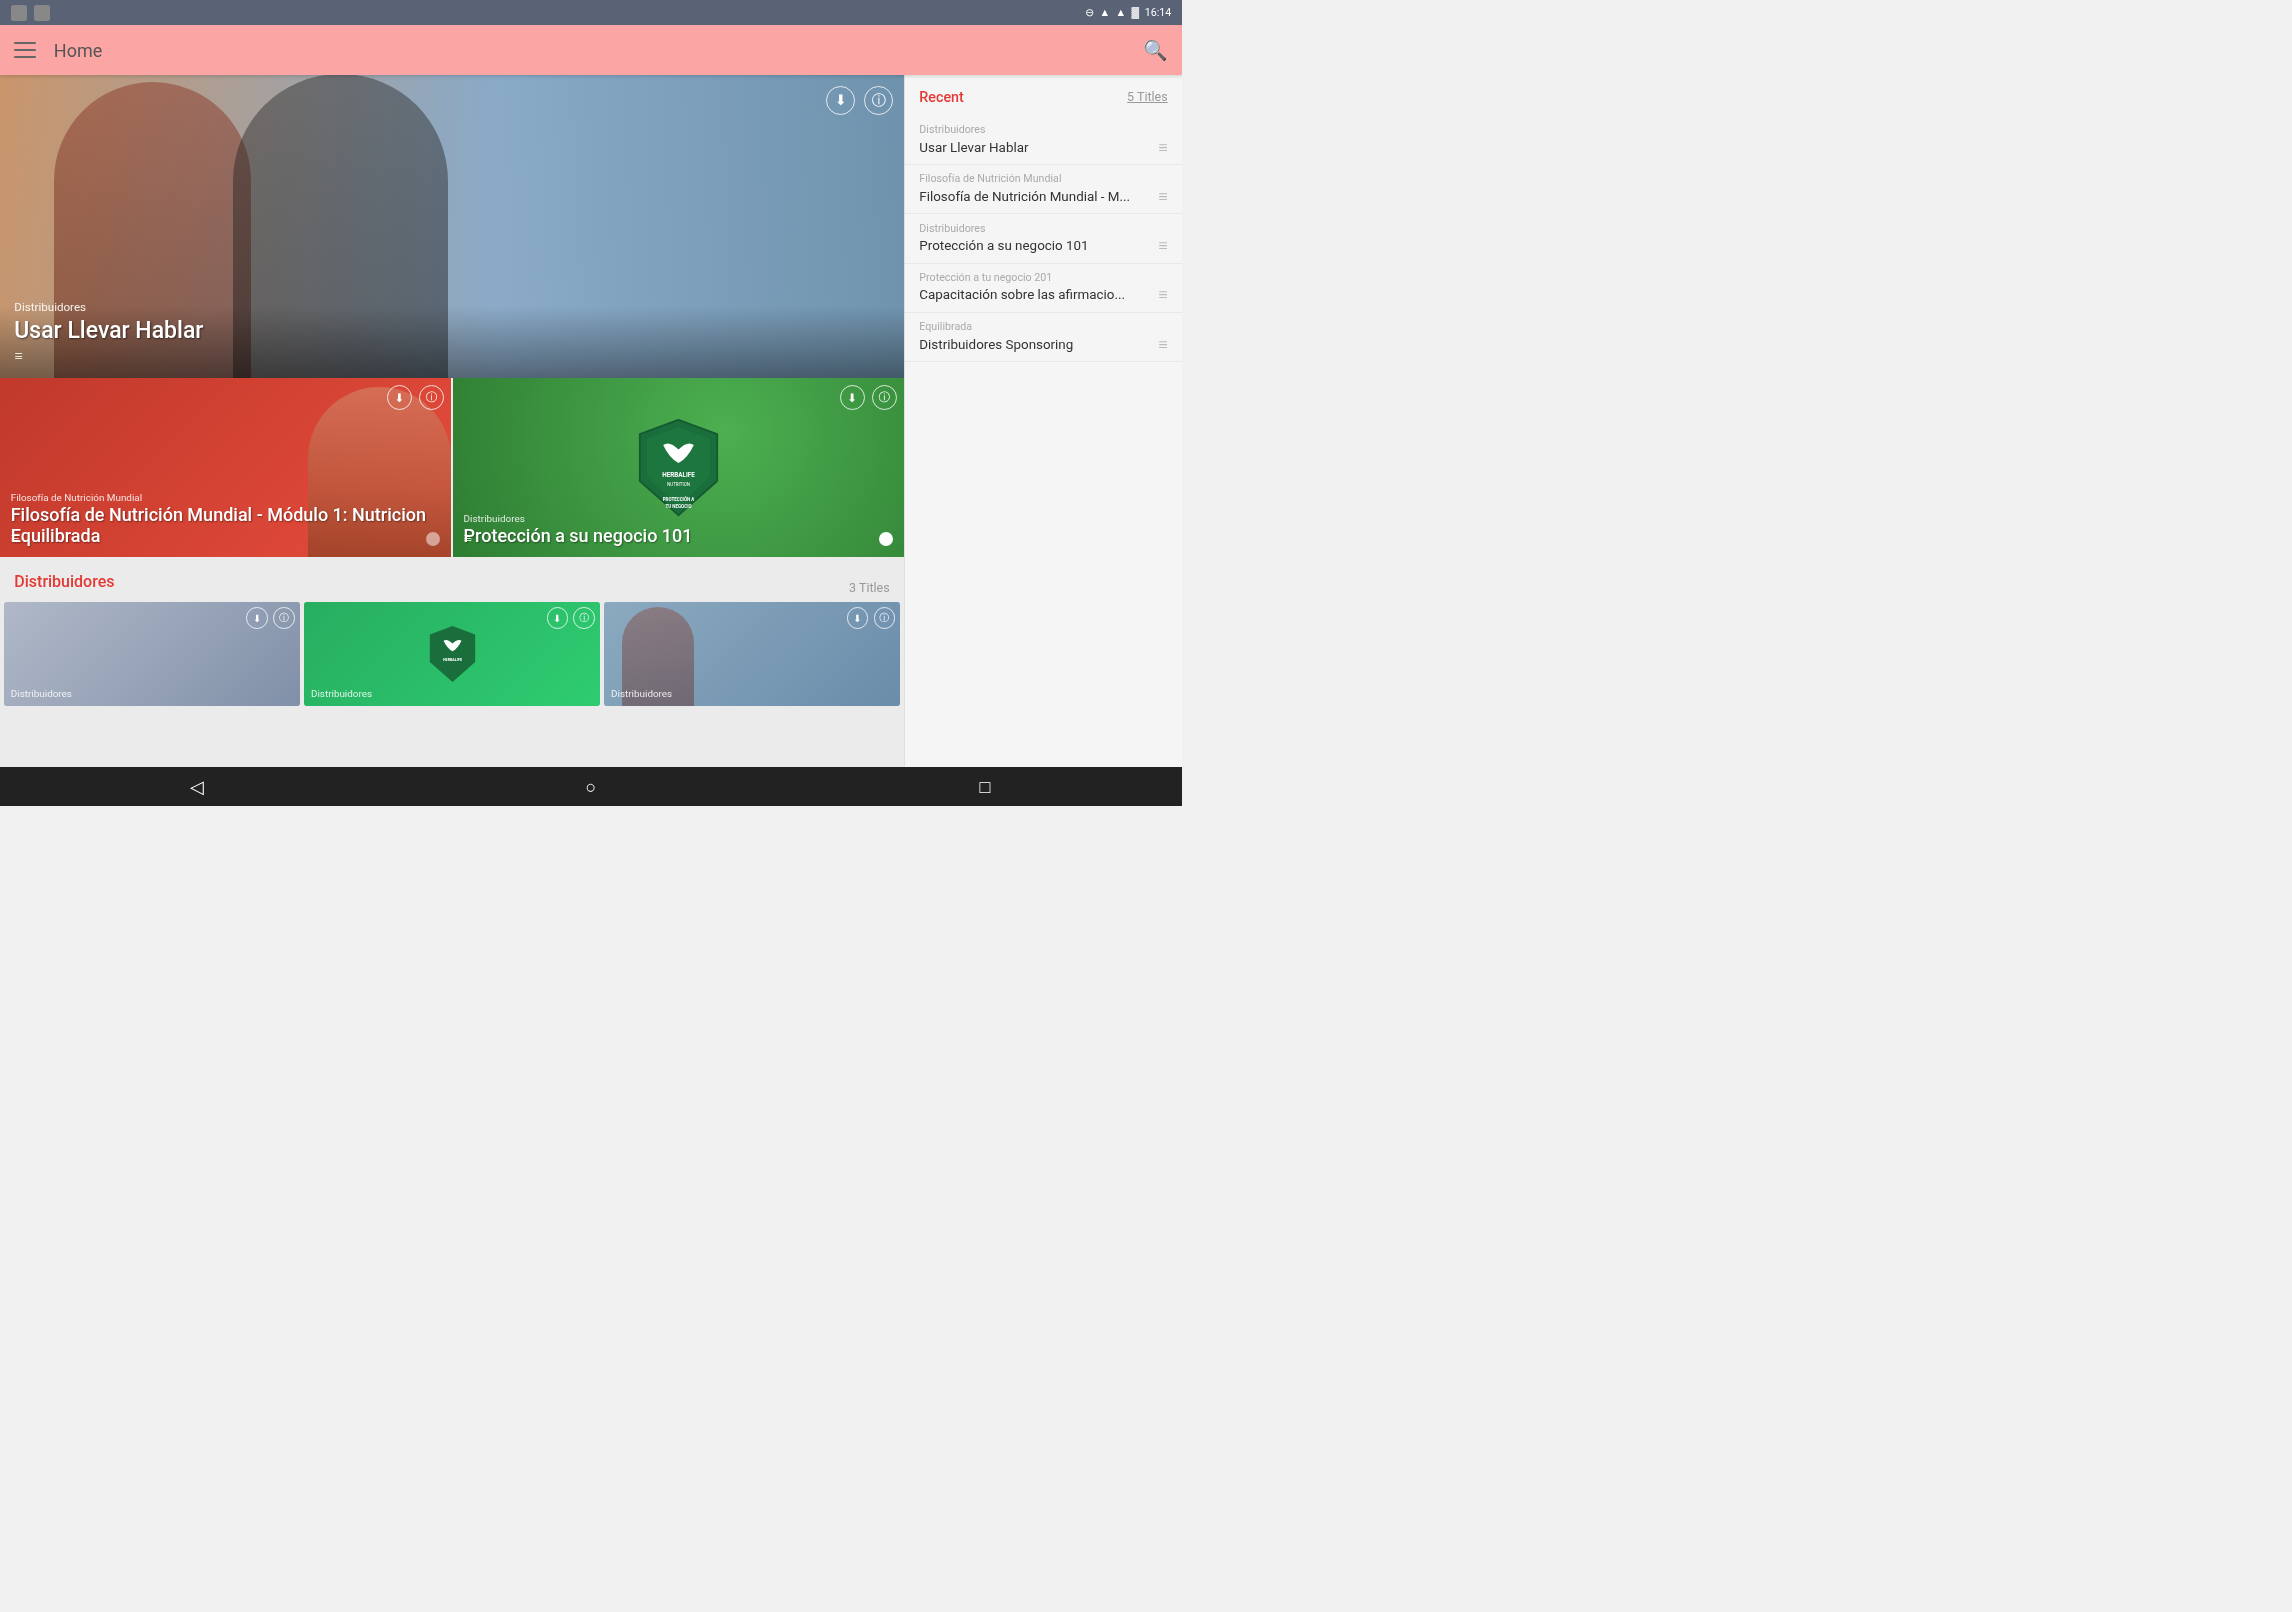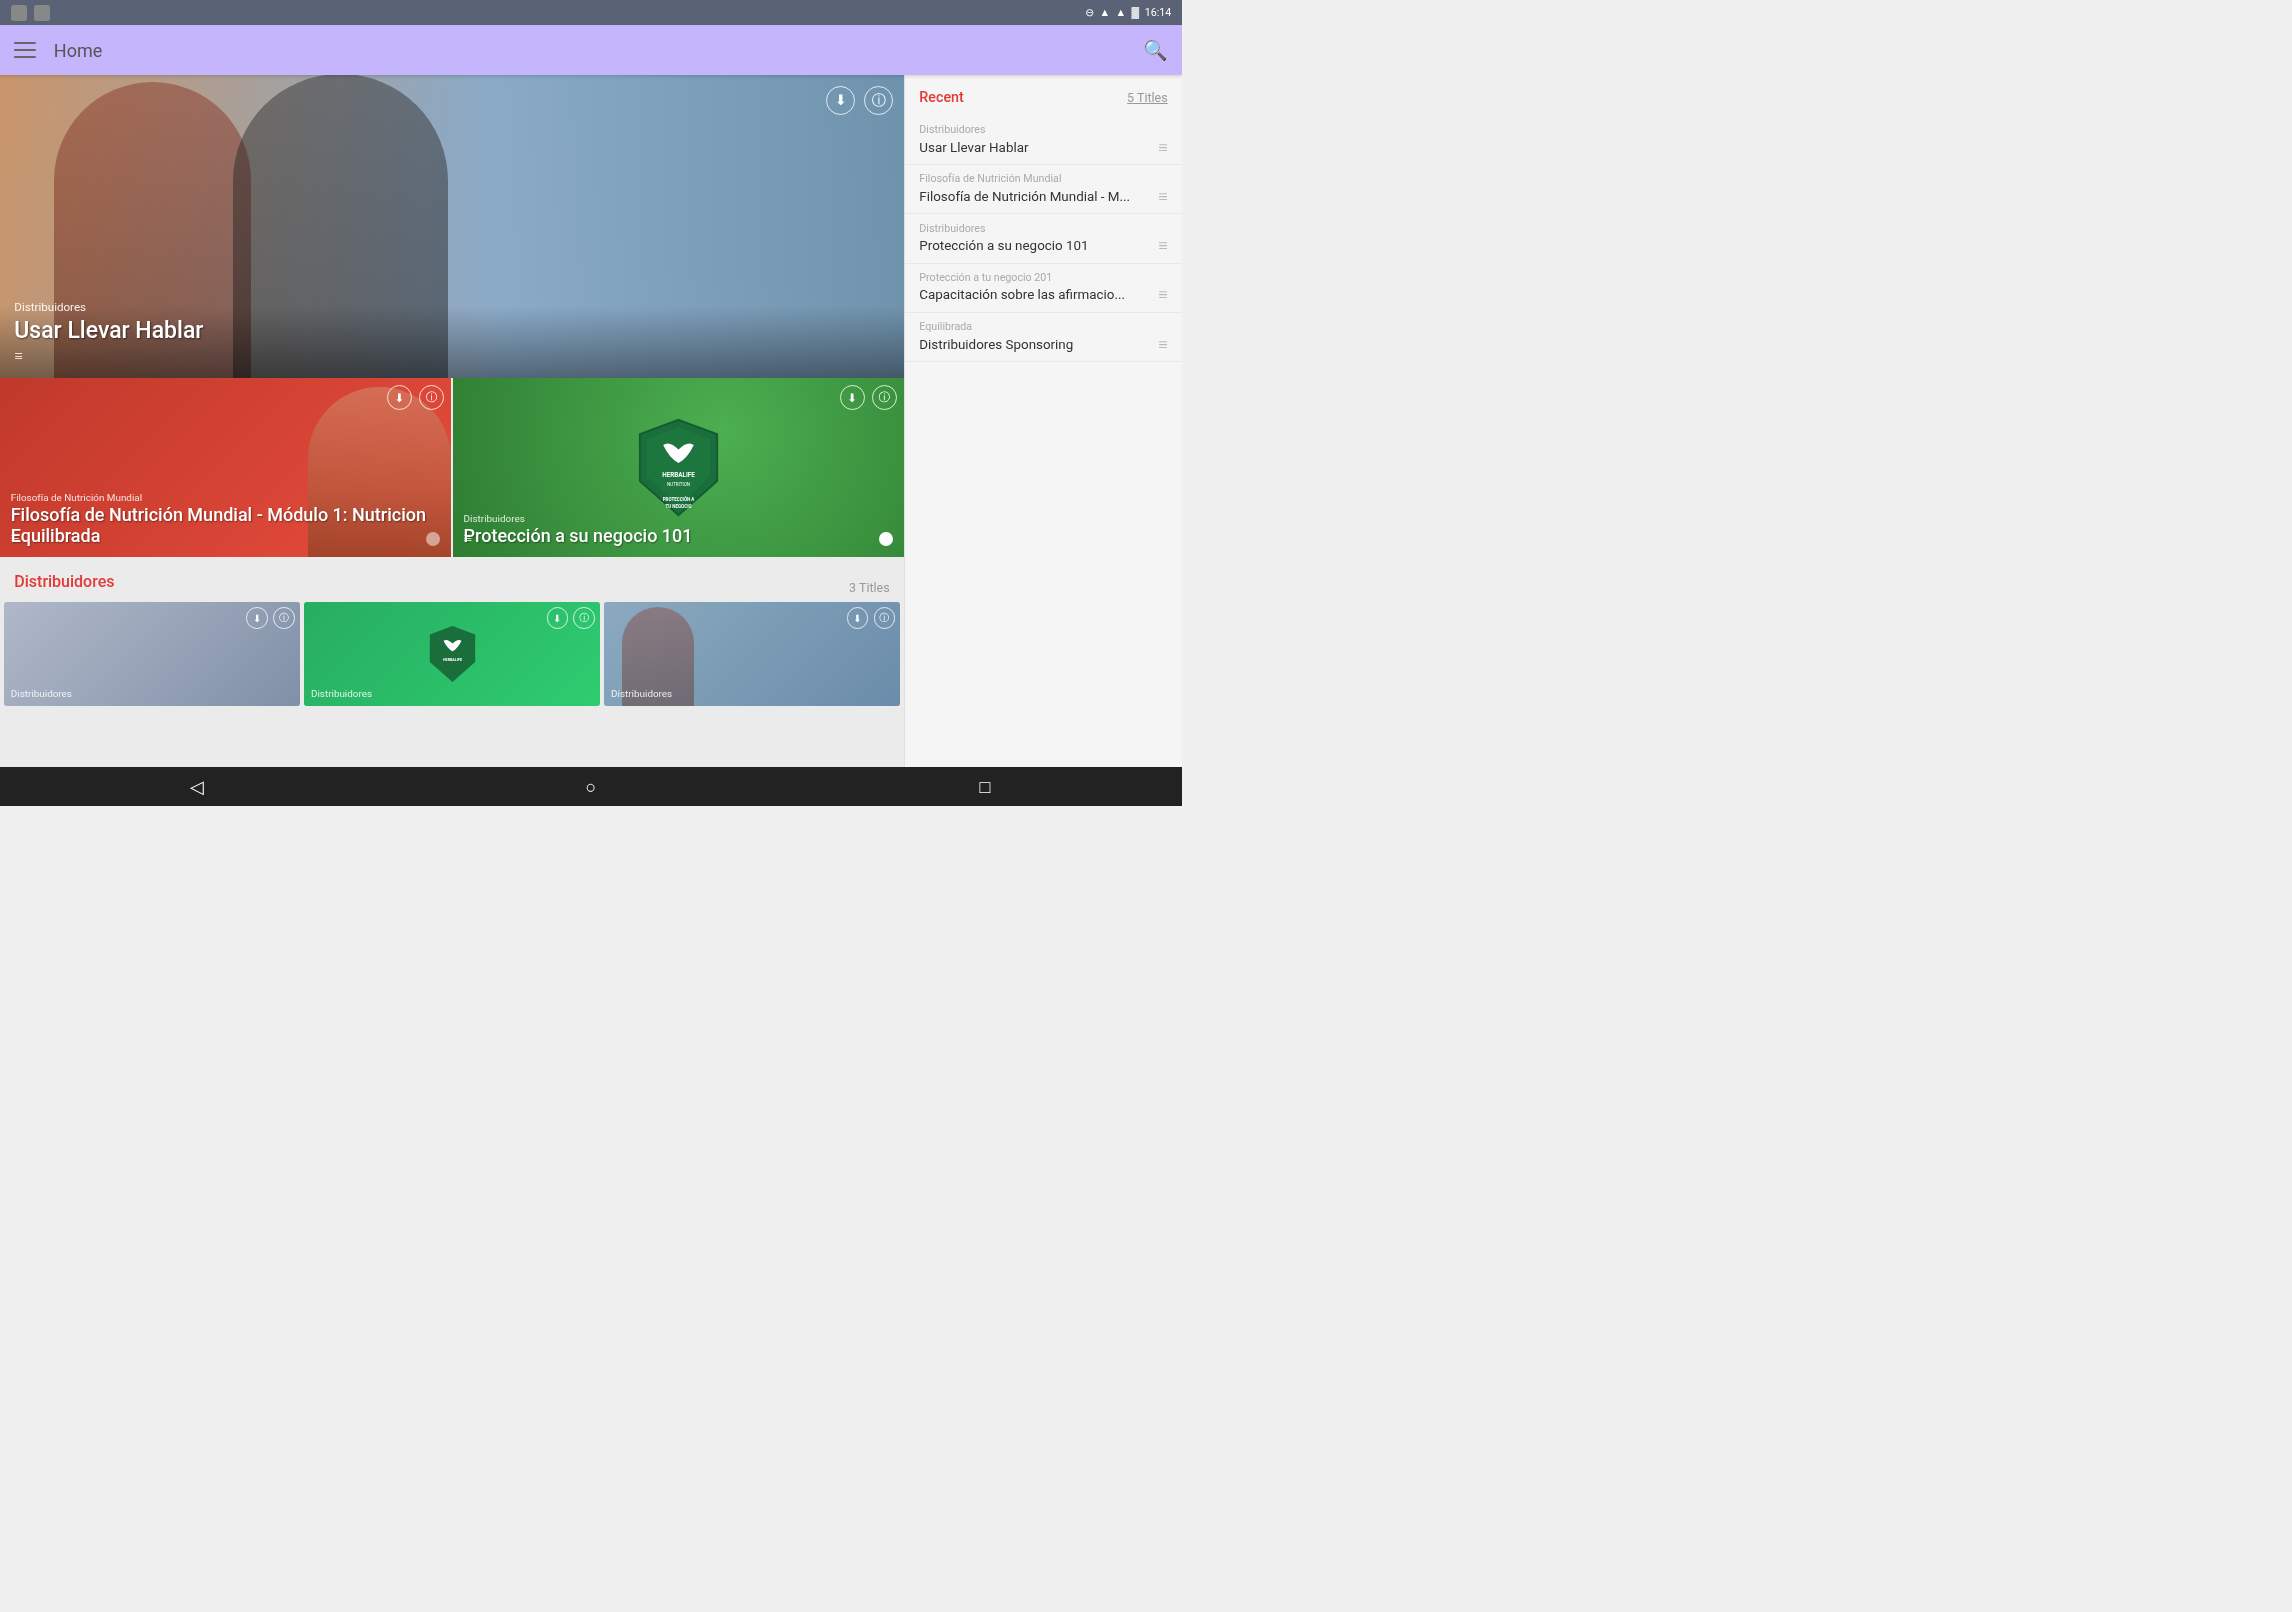--- a/index.html
+++ b/index.html
@@ -12,21 +12,21 @@
       display: flex;
       align-items: center;
       justify-content: space-between;
       padding: 0 10.7px;
     }
     .status-bar-left { display: flex; gap: 7.2px; }
     .status-bar-right { display: flex; align-items: center; gap: 5.4px; font-size: 10.7px; color: white; }
 
     
     .app-bar {
-      background: #c4b5fd;
+      background: #fca5a5;
       height: 50px;
       display: flex;
       align-items: center;
       padding: 0 14.3px;
       box-shadow: 0 1.8px 3.6px rgba(0,0,0,0.15);
       z-index: 10;
       position: relative;
     }
     .menu-icon { width: 21.5px; height: 16px; display: flex; flex-direction: column; justify-content: space-between; cursor: pointer; margin-right: 18px; }
     .menu-icon span { display: block; height: 1.8px; background: #666; border-radius: 0.9px; }
@@ -260,21 +260,21 @@
     .sidebar {
       width: 278px;
       background: #f5f5f5;
       border-left: 0.9px solid #e0e0e0;
       overflow-y: auto;
       padding: 14.3px 0;
     }
     .sidebar-header {
       display: flex;
       justify-content: space-between;
-      align-items: center;
+      align-items: flex-start;
       padding: 0 14.3px 10.7px;
     }
     .sidebar-title {
       font-size: 14.3px;
       color: #e53935;
       font-weight: 500;
     }
     .sidebar-count {
       font-size: 12.5px;
       color: #999;

